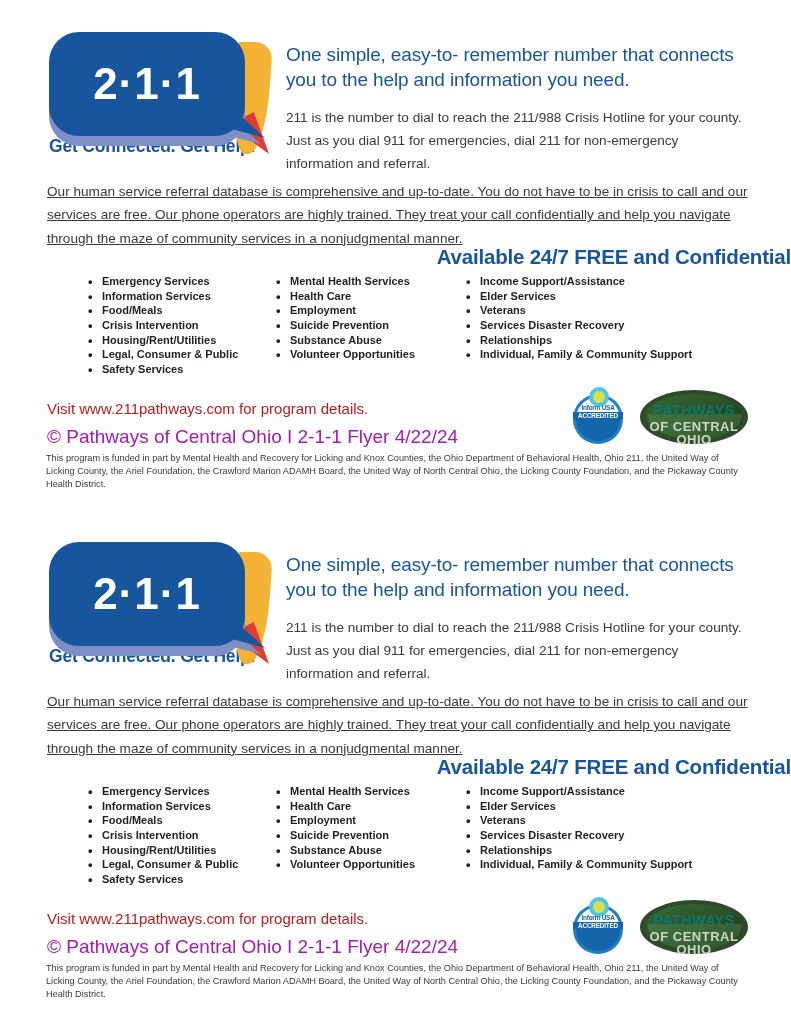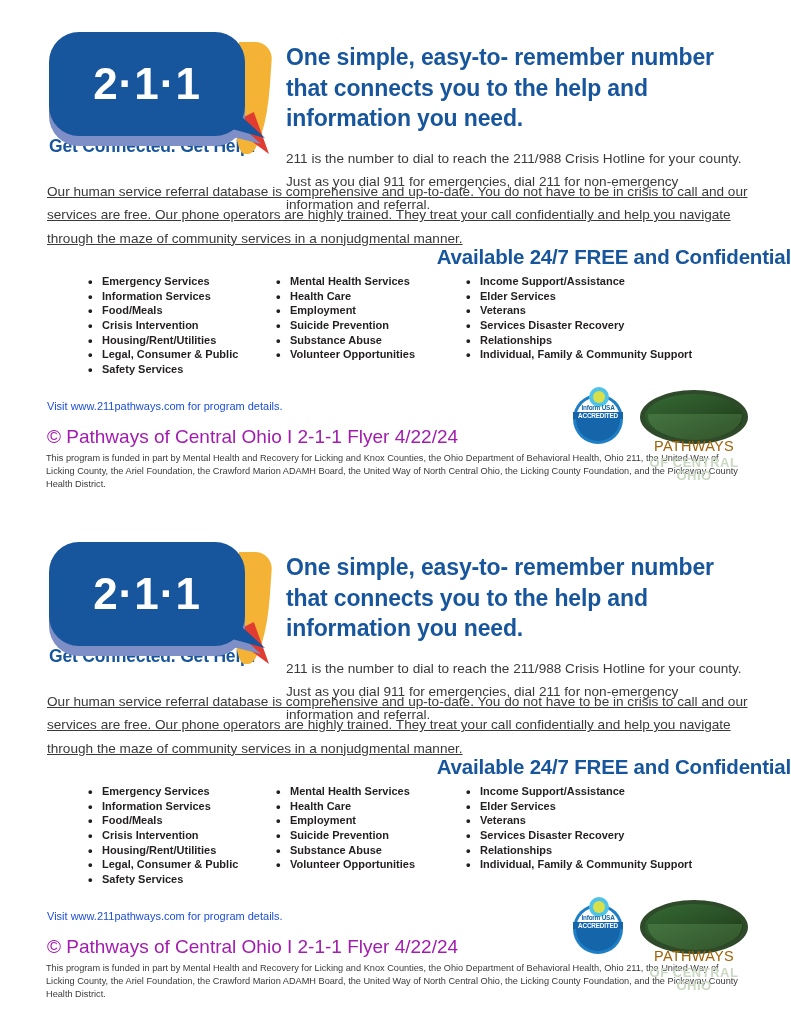--- a/index.html
+++ b/index.html
@@ -147,22 +147,22 @@
   }
 
   
   .header-text {
     position: absolute;
     left: 286px;
     top: 42px;
     width: 462px;
   }
   .headline {
-    font-size: 23px;
-    font-weight: bold;
+    font-size: 19px;
+    font-weight: normal;
     color: #17559c;
     line-height: 1.33;
     letter-spacing: -0.15px;
     margin: 0 0 13px 0;
   }
   .intro {
     font-size: 13.6px;
     color: #3a3a3a;
     line-height: 1.70;
     margin: 0;
@@ -237,22 +237,22 @@
     position: absolute;
     left: 0;
     top: 396px;
     width: 791px;
     height: 100px;
   }
   .visit-line {
     position: absolute;
     left: 47px;
     top: 4px;
-    font-size: 11px;
-    color: #1d4ed8;
+    font-size: 15px;
+    color: #b91c1c;
   }
   .copy-line {
     position: absolute;
     left: 47px;
     top: 30px;
     font-size: 19px;
     color: #a21caf;
   }
   .fineprint {
     position: absolute;
@@ -389,25 +389,24 @@
     position: absolute;
     left: 0;
     top: 13px;
     width: 108px;
     text-align: center;
     z-index: 4;
   }
   .pw-text .pw1 {
     display: block;
     font-size: 14.5px;
-    font-weight: normal;
-    color: #a16207;
+    font-weight: bold;
+    color: #0f766e;
     letter-spacing: 0.3px;
     line-height: 1;
-    margin-top: 36px;
   }
   .pw-text .pw2 {
     display: block;
     margin-top: 2px;
     font-size: 13px;
     font-weight: bold;
     color: #c9d9c2;
     letter-spacing: 0.5px;
     line-height: 1;
   }

